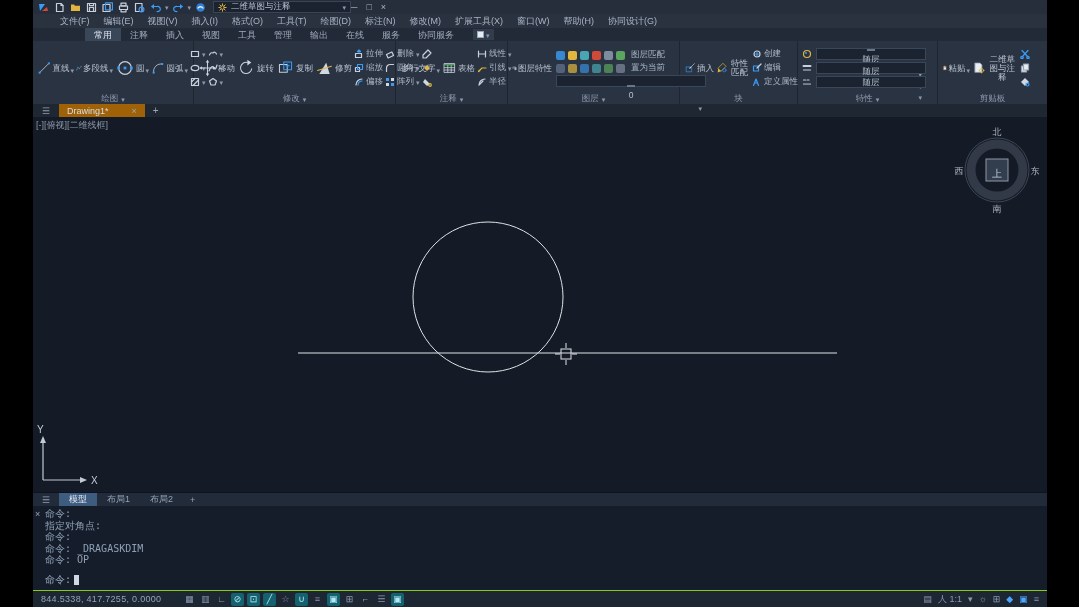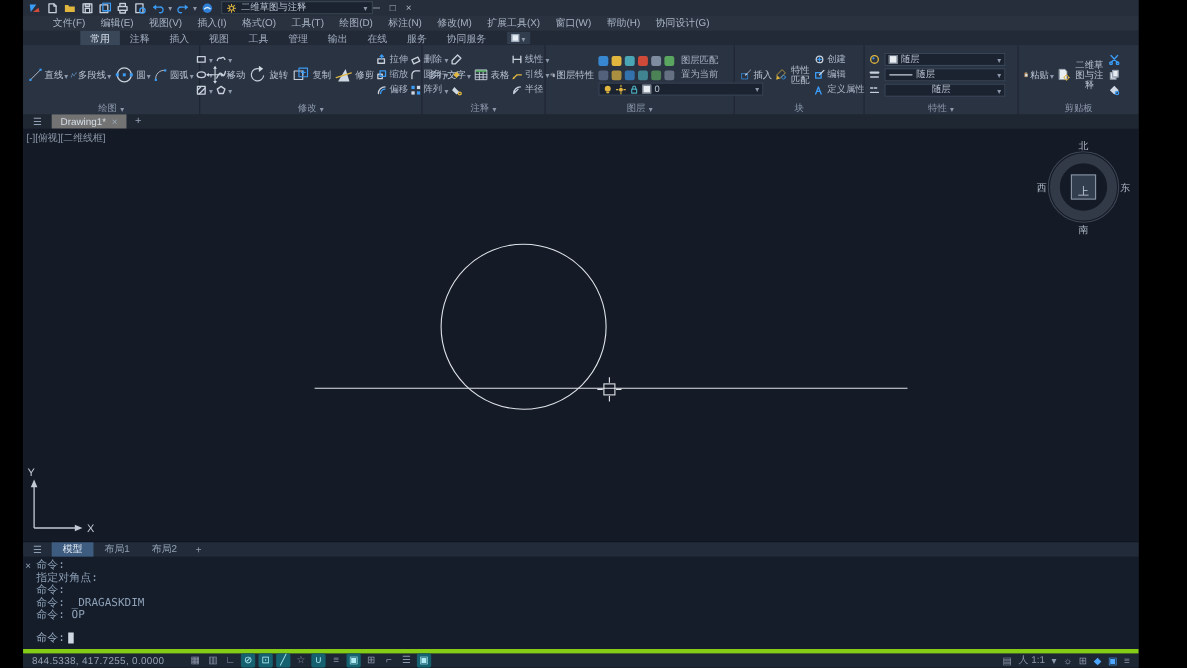--- a/index.html
+++ b/index.html
@@ -1,19 +1,19 @@
 <!DOCTYPE html>
 <html><head>
 <meta charset="utf-8">
 <style>
   * { margin:0; padding:0; box-sizing:border-box; }
   html,body { width:1079px; height:607px; background:#000; overflow:hidden;
               font-family:"Liberation Sans", sans-serif; }
   .frame { position:relative; width:1079px; height:607px; background:#000; }
-  .app { position:absolute; left:21px; top:0; width:1014px; height:607px;
+  .app { position:absolute; left:33px; top:0; width:1014px; height:607px;
          background:#262e3c; color:#aeb9c8; }
 
   
   .titlebar { height:14px; display:flex; align-items:center; background:#262e3c;
               padding:0 4px; font-size:9px; }
   .qat { display:flex; align-items:center; gap:3px; }
   .qat .qbtn { width:13px; height:12px; display:flex; align-items:center; justify-content:center; }
   .qat svg { width:11px; height:11px; }
   .caret::after { content:"▾"; font-size:7px; color:#8d99ab; }
   .ws-combo { display:flex; align-items:center; gap:4px; margin-left:6px;
@@ -57,33 +57,33 @@
   .ico .grip { fill:#3b9cf5; stroke:none; }
   .ico .f-yellow { fill:#e0b63f; stroke:none; }
   .ico .s-yellow { stroke:#e0b63f; }
   .ico .s-blue { stroke:#3b9cf5; }
   .ico .f-blue { fill:#3b9cf5; stroke:none; }
   .ico .f-lite { fill:#cfd8e3; stroke:none; }
   .ico .f-green { fill:#45a050; stroke:none; }
   .ico .f-warm { fill:#b07f3f; stroke:#8a5f2a; }
   .ico .f-page { fill:#e8edf2; stroke:#97a3b2; }
   .combo { background:#1b2330; border:1px solid #3a4759; height:12px; display:flex;
-           align-items:center; font-size:8.5px; color:#b9c4d3; padding:0 3px; gap:3px; }
+           align-items:center; font-size:8.5px; color:#b9c4d3; padding:0 3px; gap:3px;flex-direction:column; }
   .combo .chip { width:8px; height:8px; background:#e8edf2; border:1px solid #6b7686; }
   .combo .caret { margin-left:auto; }
   .lay-ico-row { display:flex; gap:3px; align-items:center; height:12px; }
   .lay-ico { width:9px; height:9px; border-radius:2px; }
   .lay-txt { font-size:8.5px; color:#aab6c6; margin-left:2px; white-space:nowrap; }
 
   
   .doctabs { height:13px; background:#1f2733; display:flex; align-items:center; font-size:9px; }
   .hamburger { width:26px; color:#8fa0b4; text-align:center; }
   .hamburger::after { content:"☰"; font-size:9px; }
-  .dtab { background:#737373; color:#d5dee8; height:13px; display:flex; align-items:center;
-          gap:5px; padding:0 8px; }
+  .dtab { background:#a16207; color:#d5dee8; height:13px; display:flex; align-items:center;
+          gap:23px; padding:0 8px; }
   .dtab .close-x::after { content:"×"; color:#9aa7b8; }
   .dtab-add { color:#9aa7b8; padding:0 8px; font-size:10px; }
 
   
   .canvas { position:relative; height:375px; background:#141a26; overflow:hidden; }
   .vp-label { position:absolute; left:3px; top:2px; font-size:9px; color:#8d98a8; }
   .canvas svg.scene { position:absolute; left:0; top:0; }
 
   
   .cmdpanel { height:98px; background:#151d2a; border-top:1px solid #0d1320; position:relative; }
@@ -95,21 +95,21 @@
   .cmd-close::after { content:"×"; }
   .cmd-history { position:absolute; left:12px; top:15px; right:4px;
                  font-family:"DejaVu Sans Mono", monospace; font-size:10px;
                  line-height:11.5px; color:#8da0b6; white-space:pre; }
   .cmd-prompt { position:absolute; left:12px; bottom:3px; display:flex; align-items:center;
                 font-family:"DejaVu Sans Mono", monospace; font-size:10px; color:#98aac0; }
   .cmd-caret { width:5px; height:10px; background:#cfd8e2; margin-left:3px; }
 
   
   .statusbar { height:17px; background:#1d2633; display:flex; align-items:center;
-               border-top:4px solid #84cc16; font-size:9px; }
+               border-top:1px solid #84cc16; font-size:9px; }
   .coords { width:150px; padding-left:8px; color:#96a4b6; font-size:9px; letter-spacing:.3px; }
   .toggles { display:flex; align-items:center; gap:3px; }
   .toggle { min-width:13px; height:13px; line-height:13px; text-align:center; color:#8c99ac;
             font-size:9px; border-radius:2px; padding:0 1px; }
   .toggle.active { background:#15616f; color:#aeeaf4; }
   .right-icons { margin-left:auto; display:flex; align-items:center; gap:6px; padding-right:8px; }
   .ricon { color:#8c99ac; font-size:9px; white-space:nowrap; }
   .ricon.accent { color:#4da6ff; }
 </style>
 </head>

